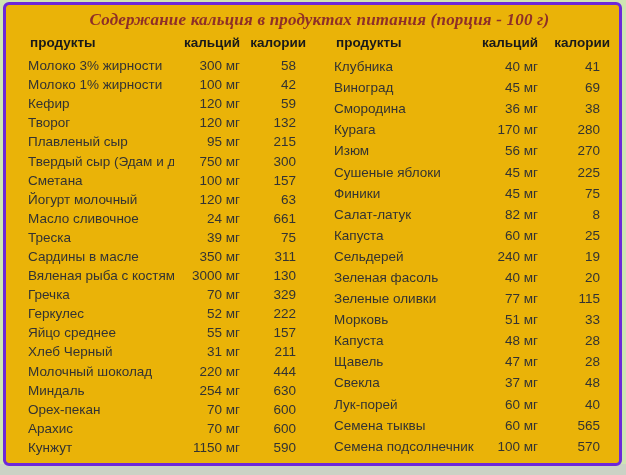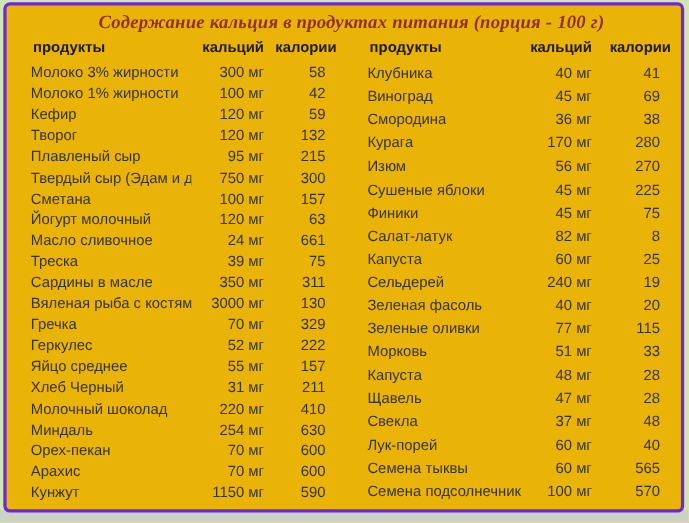--- a/index.html
+++ b/index.html
@@ -162,21 +162,21 @@
             <td class="col-calories">157</td>
           </tr>
           <tr>
             <td class="col-product">Хлеб Черный</td>
             <td class="col-calcium">31 мг</td>
             <td class="col-calories">211</td>
           </tr>
           <tr>
             <td class="col-product">Молочный шоколад</td>
             <td class="col-calcium">220 мг</td>
-            <td class="col-calories">410</td>
+            <td class="col-calories">444</td>
           </tr>
           <tr>
             <td class="col-product">Миндаль</td>
             <td class="col-calcium">254 мг</td>
             <td class="col-calories">630</td>
           </tr>
           <tr>
             <td class="col-product">Орех-пекан</td>
             <td class="col-calcium">70 мг</td>
             <td class="col-calories">600</td>

